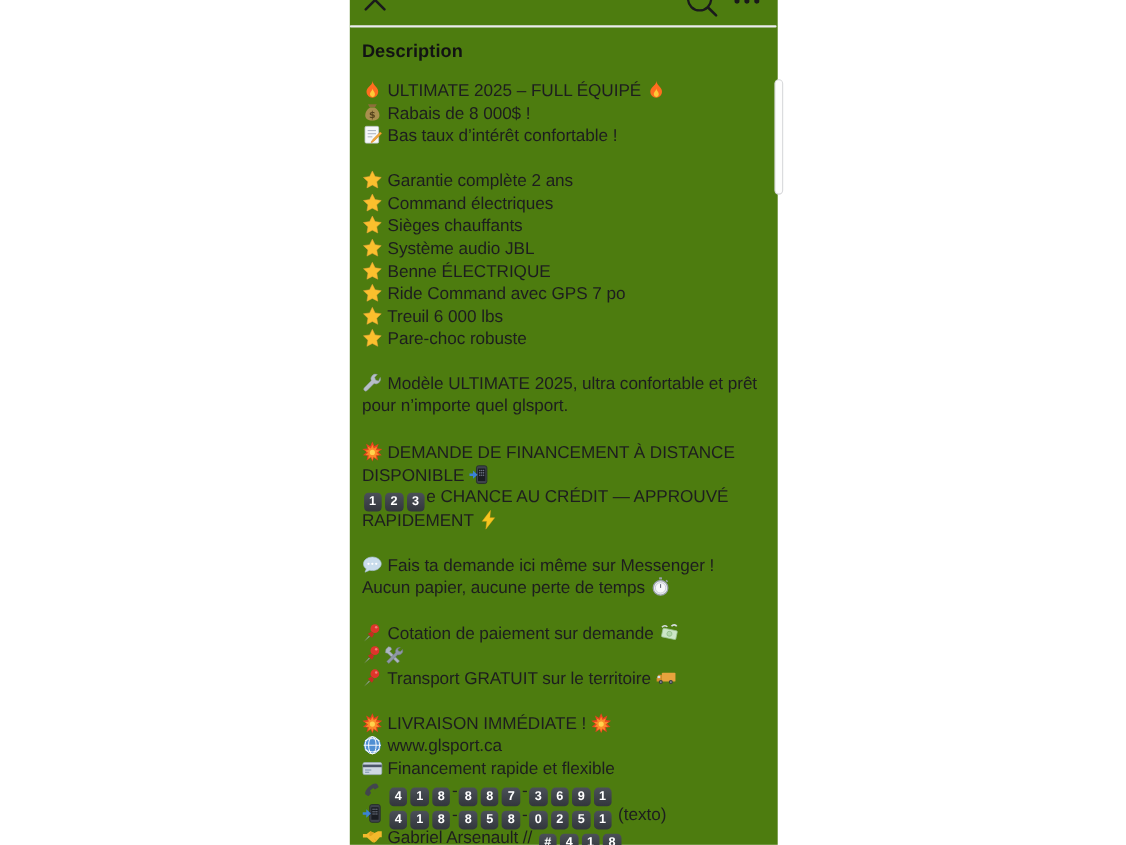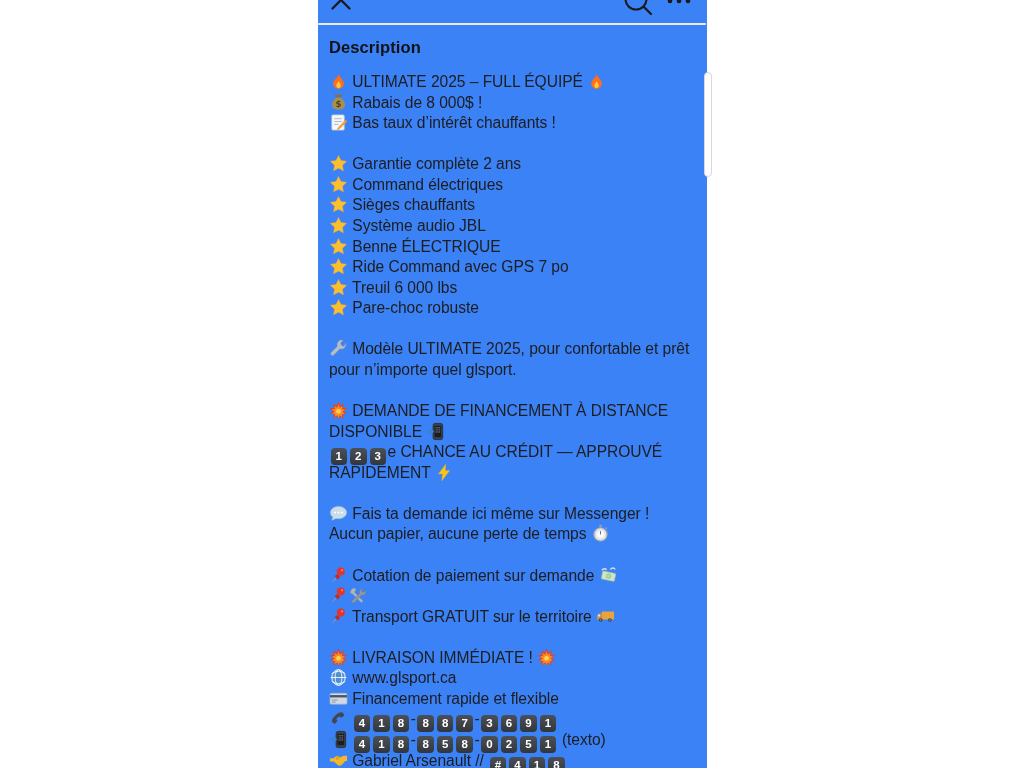--- a/index.html
+++ b/index.html
@@ -1,17 +1,17 @@
 <!DOCTYPE html>
 <html><head>
 <meta charset="utf-8">
 <style>
   html,body{margin:0;padding:0;width:1024px;height:768px;background:#ffffff;overflow:hidden;}
   body{font-family:"Liberation Sans","DejaVu Sans",sans-serif;color:#1d1d1f;}
-  .app{position:absolute;left:318px;top:0;width:389px;height:768px;background:#3b82f6;}
+  .app{position:absolute;left:318px;top:0;width:389px;height:768px;background:#4d7c0f;}
   .topbar-icon{position:absolute;}
   .divider{position:absolute;left:0;top:23px;width:388px;height:2px;background:#ececee;border-radius:1px;}
   .heading{position:absolute;left:11px;top:38px;font-size:16.5px;font-weight:700;color:#121214;letter-spacing:.1px;}
   .desc{position:absolute;left:11px;top:72px;width:372px;font-size:15.6px;color:#1d1d1f;}
   .line{height:20.57px;line-height:20.57px;white-space:pre;letter-spacing:-0.05px;}
   .line span{white-space:pre;}
   .emoji{display:inline-block;width:19px;height:19px;vertical-align:-4px;}
   .emoji svg{display:block;width:19px;height:19px;}
   .keycap{display:inline-block;width:16.5px;height:16.5px;margin:0 1.5px;border-radius:4px;
     background:linear-gradient(180deg,#4b5058 0%,#32363c 100%);
@@ -57,21 +57,21 @@
             <text x="10" y="14.6" font-size="9" font-weight="bold" fill="#55431c" text-anchor="middle" font-family="DejaVu Sans,sans-serif">$</text>
           </svg></span><span> Rabais de 8 000$ !</span></div>
       <div class="line"><span class="emoji"><svg viewBox="0 0 20 20">
             <rect x="3" y="2" width="13" height="16" rx="1.2" fill="#f6f7f9" stroke="#c9ced6" stroke-width="0.8"></rect>
             <g stroke="#aeb6c2" stroke-width="1">
               <line x1="5.5" y1="6" x2="13.5" y2="6"></line>
               <line x1="5.5" y1="9" x2="13.5" y2="9"></line>
               <line x1="5.5" y1="12" x2="10" y2="12"></line>
             </g>
             <path d="M17.6 7.4 11 14l-2.3 3.1.7.5 3-2.3 6.5-6.4z" fill="#f2a73b" stroke="#d98a1f" stroke-width="0.6"></path>
-          </svg></span><span> Bas taux d’intérêt chauffants !</span></div>
+          </svg></span><span> Bas taux d’intérêt confortable !</span></div>
       <div class="line"></div>
       <div class="line"><span class="emoji"><svg viewBox="0 0 20 20">
             <path d="M10 1.5l2.6 5.3 5.9.9-4.3 4.1 1 5.9L10 15l-5.2 2.7 1-5.9L1.5 7.7l5.9-.9z" fill="#fbc02d" stroke="#f0a23c" stroke-width="0.5"></path>
           </svg></span><span> Garantie complète 2 ans</span></div>
       <div class="line"><span class="emoji"><svg viewBox="0 0 20 20">
             <path d="M10 1.5l2.6 5.3 5.9.9-4.3 4.1 1 5.9L10 15l-5.2 2.7 1-5.9L1.5 7.7l5.9-.9z" fill="#fbc02d" stroke="#f0a23c" stroke-width="0.5"></path>
           </svg></span><span> Command électriques</span></div>
       <div class="line"><span class="emoji"><svg viewBox="0 0 20 20">
             <path d="M10 1.5l2.6 5.3 5.9.9-4.3 4.1 1 5.9L10 15l-5.2 2.7 1-5.9L1.5 7.7l5.9-.9z" fill="#fbc02d" stroke="#f0a23c" stroke-width="0.5"></path>
           </svg></span><span> Sièges chauffants</span></div>
@@ -86,21 +86,21 @@
           </svg></span><span> Ride Command avec GPS 7 po</span></div>
       <div class="line"><span class="emoji"><svg viewBox="0 0 20 20">
             <path d="M10 1.5l2.6 5.3 5.9.9-4.3 4.1 1 5.9L10 15l-5.2 2.7 1-5.9L1.5 7.7l5.9-.9z" fill="#fbc02d" stroke="#f0a23c" stroke-width="0.5"></path>
           </svg></span><span> Treuil 6 000 lbs</span></div>
       <div class="line"><span class="emoji"><svg viewBox="0 0 20 20">
             <path d="M10 1.5l2.6 5.3 5.9.9-4.3 4.1 1 5.9L10 15l-5.2 2.7 1-5.9L1.5 7.7l5.9-.9z" fill="#fbc02d" stroke="#f0a23c" stroke-width="0.5"></path>
           </svg></span><span> Pare-choc robuste</span></div>
       <div class="line"></div>
       <div class="line"><span class="emoji"><svg viewBox="0 0 20 20">
             <path d="M17.6 4.3a4.6 4.6 0 0 1-6 5.9L5 16.8a1.9 1.9 0 0 1-2.7-2.7L8.9 7.5a4.6 4.6 0 0 1 5.9-6L12.2 4.1l.9 2.8 2.8.9z" fill="#b7bec9" stroke="#8f98a5" stroke-width="0.5"></path>
-          </svg></span><span> Modèle ULTIMATE 2025, pour confortable et prêt</span></div>
+          </svg></span><span> Modèle ULTIMATE 2025, ultra confortable et prêt</span></div>
       <div class="line"><span>pour n’importe quel glsport.</span></div>
       <div class="line"></div>
       <div class="line"><span class="emoji"><svg viewBox="0 0 20 20">
             <path d="M10 .5 12 5l4-2.5-1.5 4.5 5 .5-4 3 3.5 3-4.5.5 1 4.5-4-2.5L10 19.5 8.5 16l-4 2.5 1-4.5-4.5-.5 3.5-3-4-3 5-.5L4 2.5 8 5z" fill="#e8431f"></path>
             <path d="M10 3.5 11.4 7l3-1.8-1 3.3 3.6.4-2.9 2.2 2.5 2.2-3.3.3.7 3.3-2.9-1.9-1.1 3.3-1.1-3.3-2.9 1.9.7-3.3-3.3-.3 2.5-2.2-2.9-2.2 3.6-.4-1-3.3 3 1.8z" fill="#fb8c28"></path>
             <circle cx="10" cy="10.8" r="2.5" fill="#ffd34d"></circle>
           </svg></span><span> DEMANDE DE FINANCEMENT À DISTANCE</span></div>
       <div class="line"><span>DISPONIBLE </span><span class="emoji"><svg viewBox="0 0 20 20">
             <rect x="7.5" y="1.5" width="10" height="17" rx="2" fill="#3e434b" stroke="#23272d" stroke-width="0.8"></rect>
             <rect x="9" y="4" width="7" height="12" rx="0.5" fill="#1a1d22"></rect>

